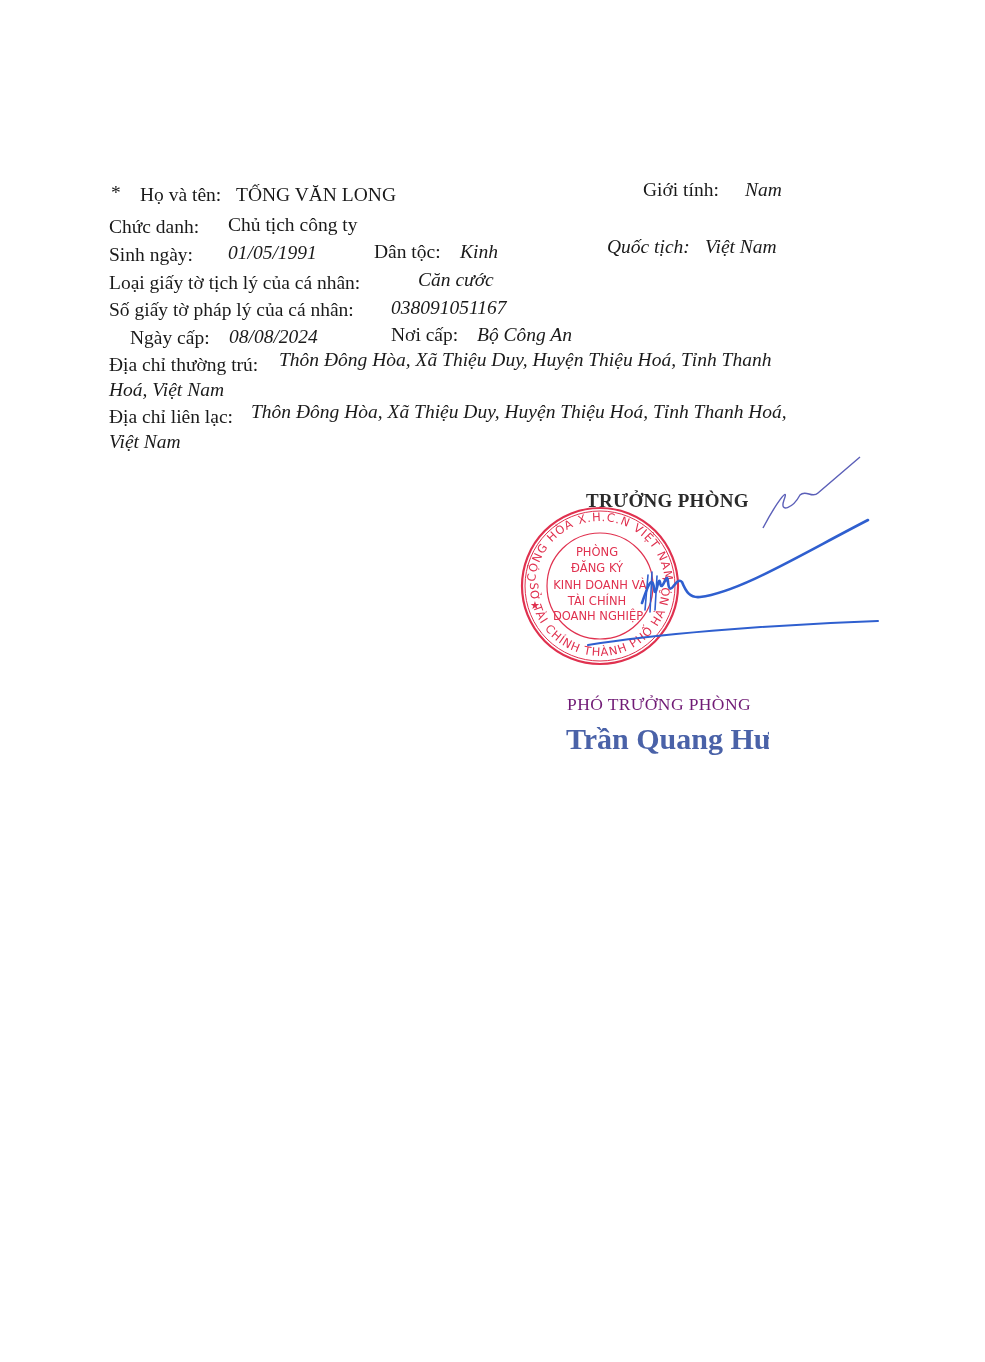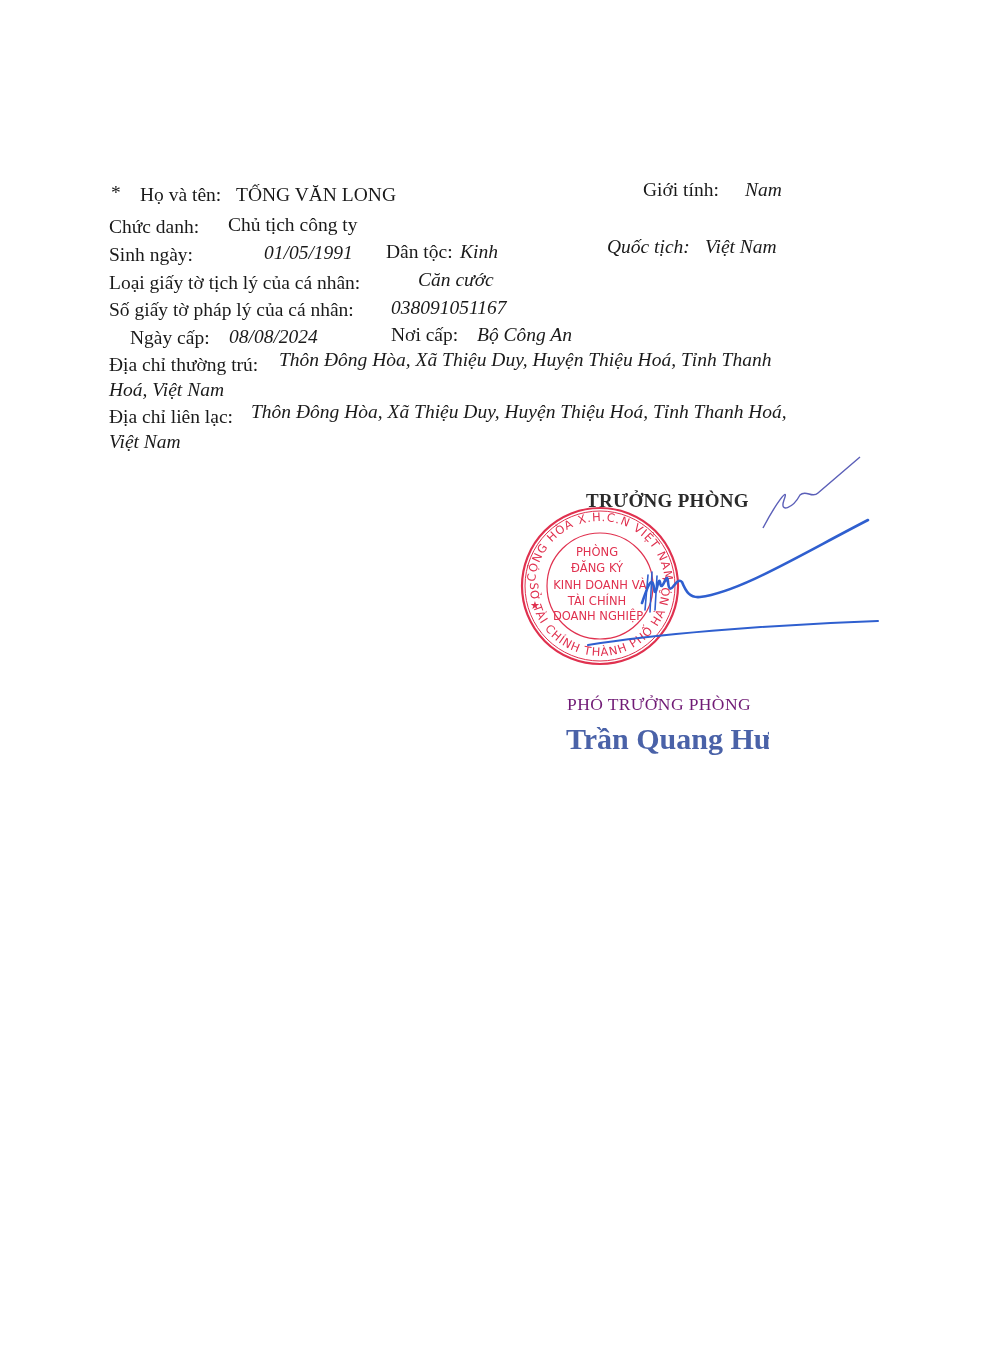--- a/index.html
+++ b/index.html
@@ -29,22 +29,22 @@
 <span class="line" style="left:111px; top:181px;">*</span>
 <span class="line" style="left:140px; top:183px;">Họ và tên:</span>
 <span class="line" style="left:236px; top:183px;">TỐNG VĂN LONG</span>
 <span class="line" style="left:643px; top:178px;">Giới tính:</span>
 <span class="line it" style="left:745px; top:178px;">Nam</span>
 
 <span class="line" style="left:109px; top:215px;">Chức danh:</span>
 <span class="line" style="left:228px; top:213px;">Chủ tịch công ty</span>
 
 <span class="line" style="left:109px; top:243px;">Sinh ngày:</span>
-<span class="line it" style="left:228px; top:241px;margin-left:36px;">01/05/1991</span>
-<span class="line" style="left:386px; top:240px;">Dân tộc:</span>
+<span class="line it" style="left:228px; top:241px;">01/05/1991</span>
+<span class="line" style="left:374px; top:240px;">Dân tộc:</span>
 <span class="line it" style="left:460px; top:240px;">Kinh</span>
 <span class="line it" style="left:607px; top:235px;">Quốc tịch:</span>
 <span class="line it" style="left:705px; top:235px;">Việt Nam</span>
 
 <span class="line" style="left:109px; top:271px;">Loại giấy tờ tịch lý của cá nhân:</span>
 <span class="line it" style="left:418px; top:268px;">Căn cước</span>
 
 <span class="line" style="left:109px; top:298px;">Số giấy tờ pháp lý của cá nhân:</span>
 <span class="line it" style="left:391px; top:296px;">038091051167</span>
 

